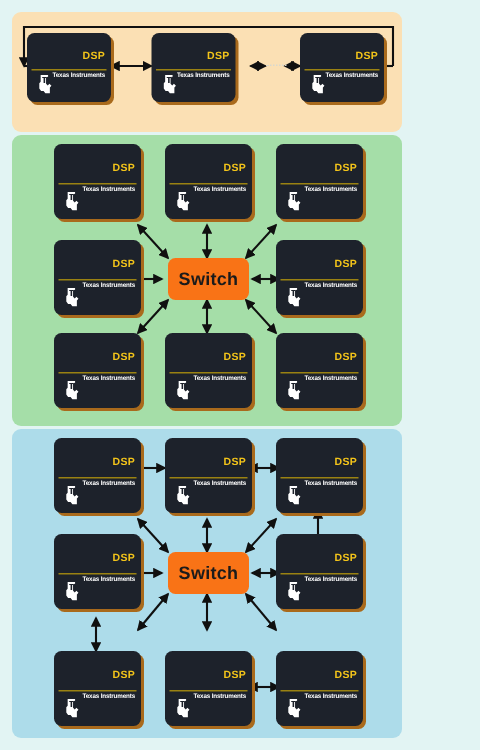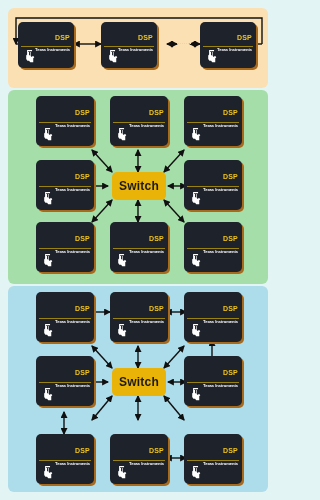--- a/index.html
+++ b/index.html
@@ -51,21 +51,21 @@
   }
   .chip-logo{
     position:absolute; left:4px; bottom:4px;
     width:15px; height:15px;
   }
 
   
   .switch{
     position:absolute;
     box-sizing:border-box;
-    background:#eab308;
+    background:#f97316;
     border-radius:5px;
     color:#1b1b1b;
     font-size:12px;
     font-weight:bold;
     display:flex;align-items:center;justify-content:center;
     letter-spacing:.2px;
   }
 
   
   .link-layer{position:absolute;left:0;top:0;width:276px;height:500px;pointer-events:none;}

